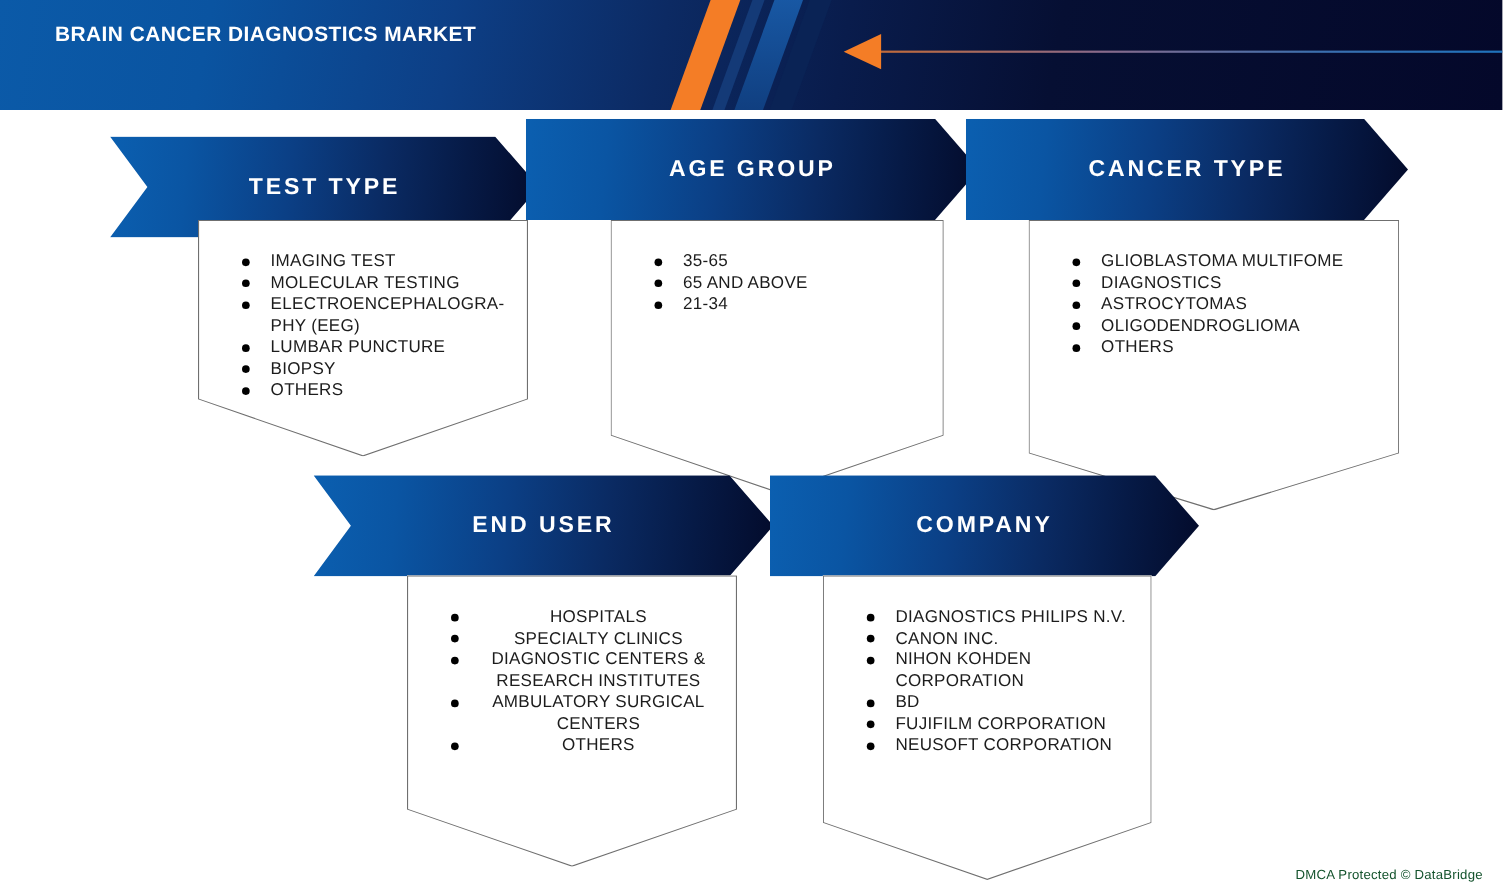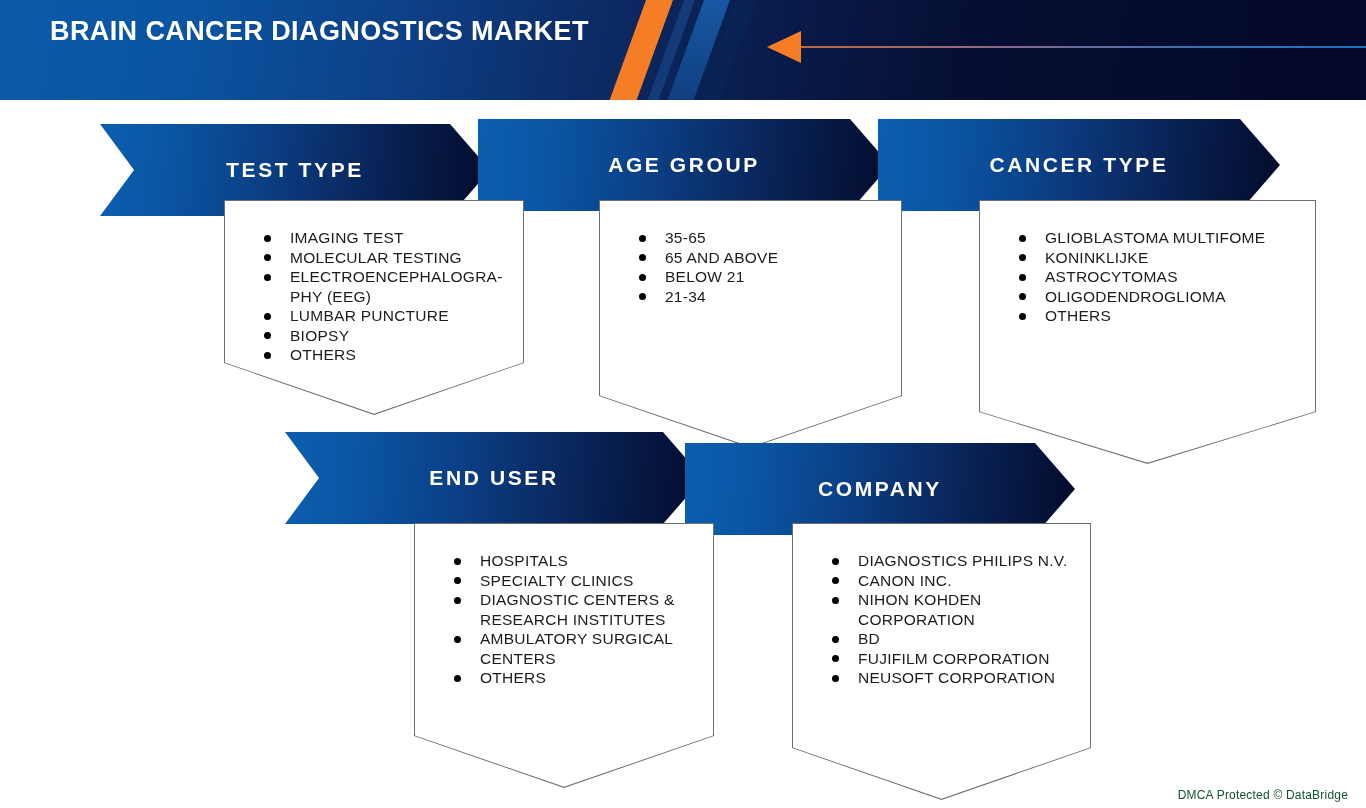--- a/index.html
+++ b/index.html
@@ -25,21 +25,21 @@
     position:absolute;left:800px;top:46px;width:566px;height:2px;
     background:linear-gradient(90deg,#c06a3a 0%,#8a6a8a 35%,#3c6fae 70%,#1f73bd 100%);
   }
   .hdr-arrow{
     position:absolute;left:767px;top:31px;width:0;height:0;
     border-top:16px solid transparent;border-bottom:16px solid transparent;
     border-right:34px solid #f47d26;
   }
   .hdr-title{
     position:absolute;left:50px;top:15px;width:560px;
-    color:#ffffff;font-weight:bold;font-size:27px;line-height:33px;
+    color:#ffffff;font-weight:bold;font-size:19px;line-height:33px;
     letter-spacing:0.4px;font-stretch:condensed;
   }
 
   
   .banner{
     position:absolute;height:92px;
     display:flex;align-items:center;justify-content:center;
   }
   .banner .btext{
     color:#ffffff;font-weight:bold;font-size:21px;letter-spacing:2.6px;
@@ -48,32 +48,31 @@
   .b-grad{
     background:linear-gradient(95deg,#0b5fb0 0%,#0a55a3 18%,#0b3f85 42%,#0a2a62 64%,#061a46 82%,#030b2b 100%);
   }
   
   .shape-notch{
     clip-path:polygon(0 0, 34px 50%, 0 100%, calc(100% - 40px) 100%, 100% 50%, calc(100% - 40px) 0);
   }
   
   .shape-flat{
     clip-path:polygon(0 0, calc(100% - 40px) 0, 100% 50%, calc(100% - 40px) 100%, 0 100%);
-    margin-top:11px;
   }
 
   .banner1{left:100px;top:124px;width:390px;}
   .banner2{left:478px;top:108px;width:412px;}
   .banner3{left:878px;top:108px;width:402px;}
   .banner4{left:285px;top:432px;width:418px;text-align:right;}
-  .banner5{left:685px;top:432px;width:390px;text-align:right;}
+  .banner5{left:700px;top:432px;width:390px;text-align:right;}
 
   
   .box{
-    position:absolute;background:#ffffff;margin-left:44px;
+    position:absolute;background:#ffffff;
   }
   .box .edge{
     position:absolute;inset:0;
     background:#6f6f6f;
     clip-path:polygon(
       0 0, 100% 0, 100% calc(100% - 52px), 50% 100%, 0 calc(100% - 52px),
       0 0,
       1px 1px, 1px calc(100% - 52.5px), 50% calc(100% - 1.2px),
       calc(100% - 1px) calc(100% - 52.5px), calc(100% - 1px) 1px, 1px 1px
     );
@@ -86,21 +85,21 @@
     letter-spacing:0.25px;margin-bottom:0.2px;
   }
   ul.bl li::before{
     content:"";position:absolute;left:2px;top:6.5px;
     width:7px;height:7px;border-radius:50%;background:#000000;
   }
 
   .box1{left:180px;top:200px;width:300px;height:215px;}
   .box2{left:555px;top:200px;width:303px;height:248px;}
   .box3{left:935px;top:200px;width:301px;height:264px;padding-left:36px;}
-  .box4{left:370px;top:523px;width:300px;height:265px;}
+  .box4{left:370px;top:523px;width:300px;height:265px;text-align:center;}
   .box5{left:748px;top:523px;width:299px;height:277px;}
 
   
   .footer{
     position:absolute;right:18px;bottom:6px;
     color:#14532d;font-size:12px;letter-spacing:0.2px;
   }
 </style>
 </head>
 <body>
@@ -140,32 +139,31 @@
       </ul>
     </div>
   </div>
 
   <div class="box box2">
     <div class="edge"></div>
     <div class="inner">
       <ul class="bl">
         <li>35-65</li>
         <li>65 AND ABOVE</li>
-        <li>BELOW 21</li>
         <li>21-34</li>
       </ul>
     </div>
   </div>
 
   <div class="box box3">
     <div class="edge"></div>
     <div class="inner">
       <ul class="bl">
         <li>GLIOBLASTOMA MULTIFOME</li>
-        <li>KONINKLIJKE</li>
+        <li>DIAGNOSTICS</li>
         <li>ASTROCYTOMAS</li>
         <li>OLIGODENDROGLIOMA</li>
         <li>OTHERS</li>
       </ul>
     </div>
   </div>
 
   <div class="banner banner4 b-grad shape-notch">
     <span class="btext">END USER</span>
   </div>

